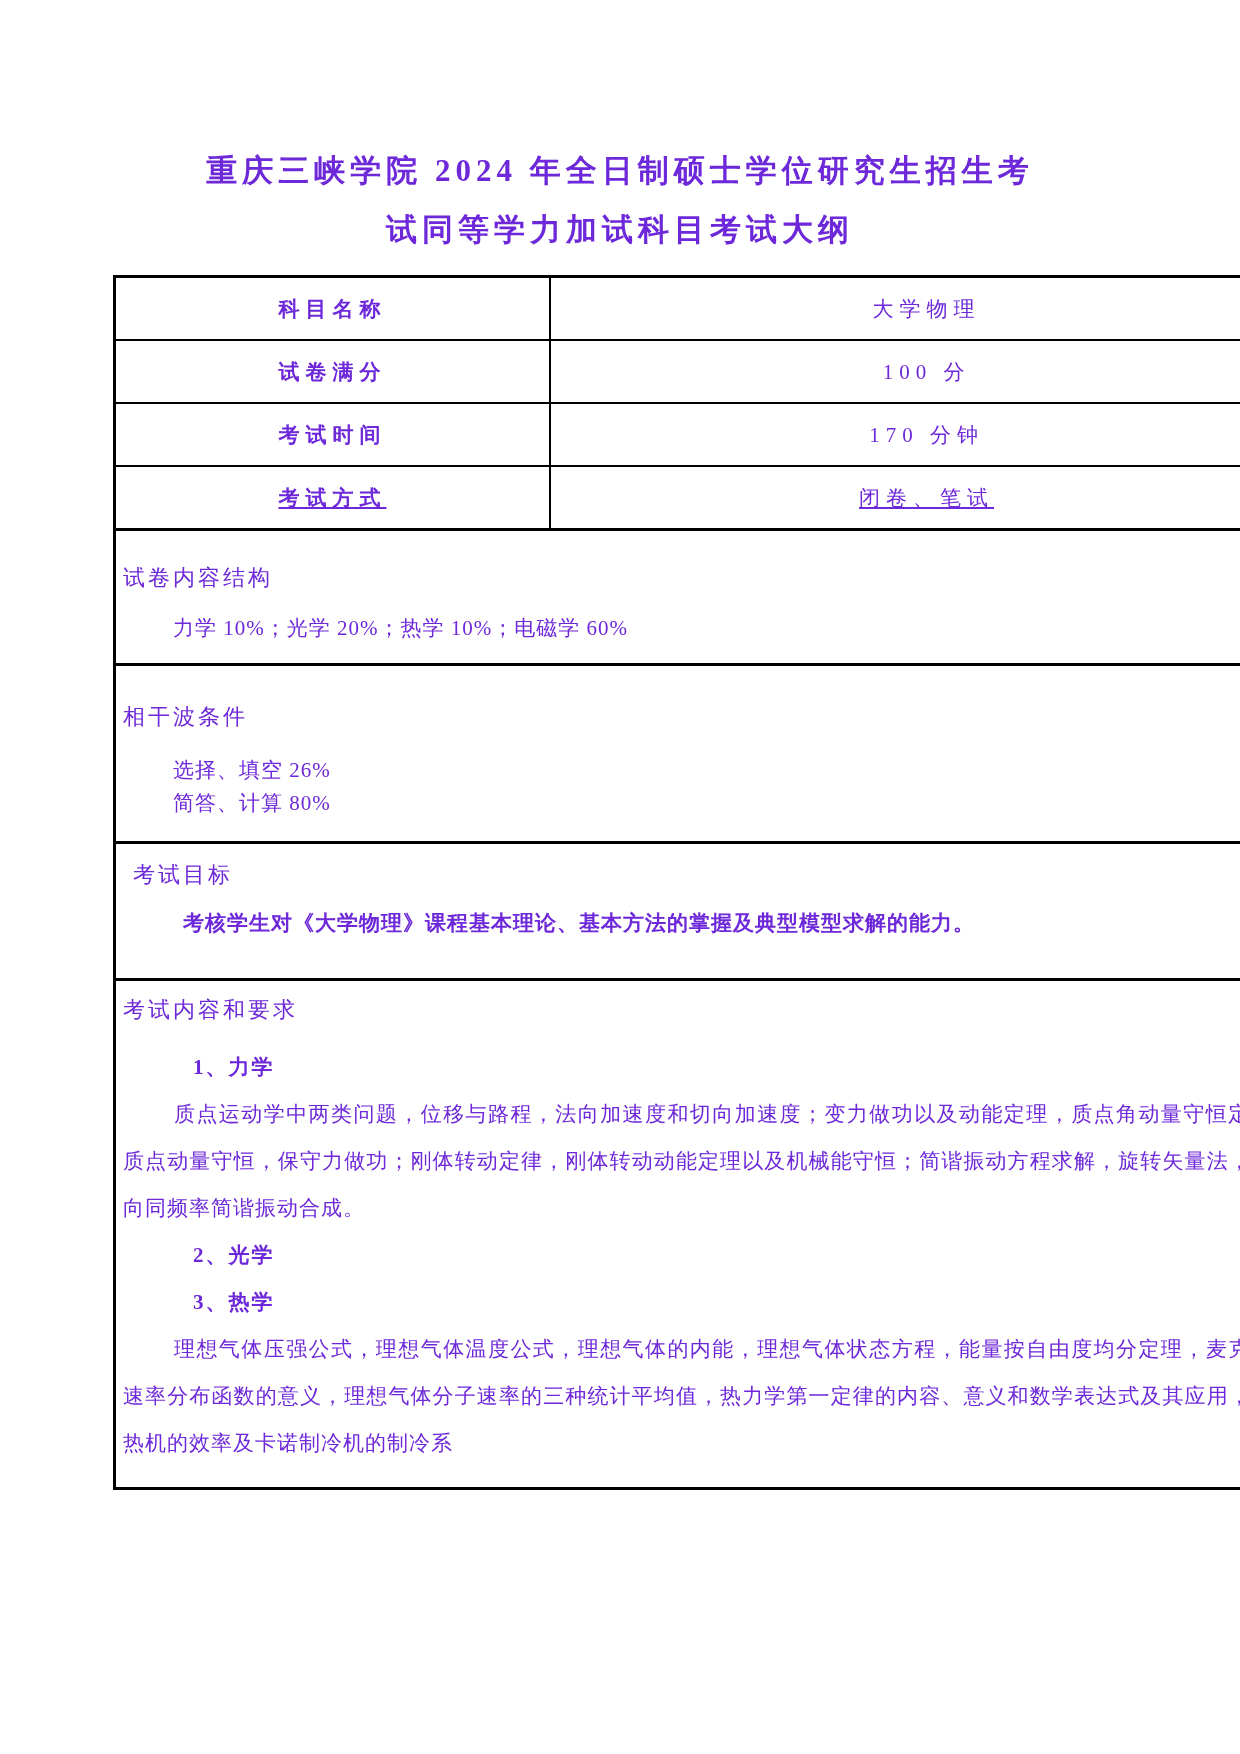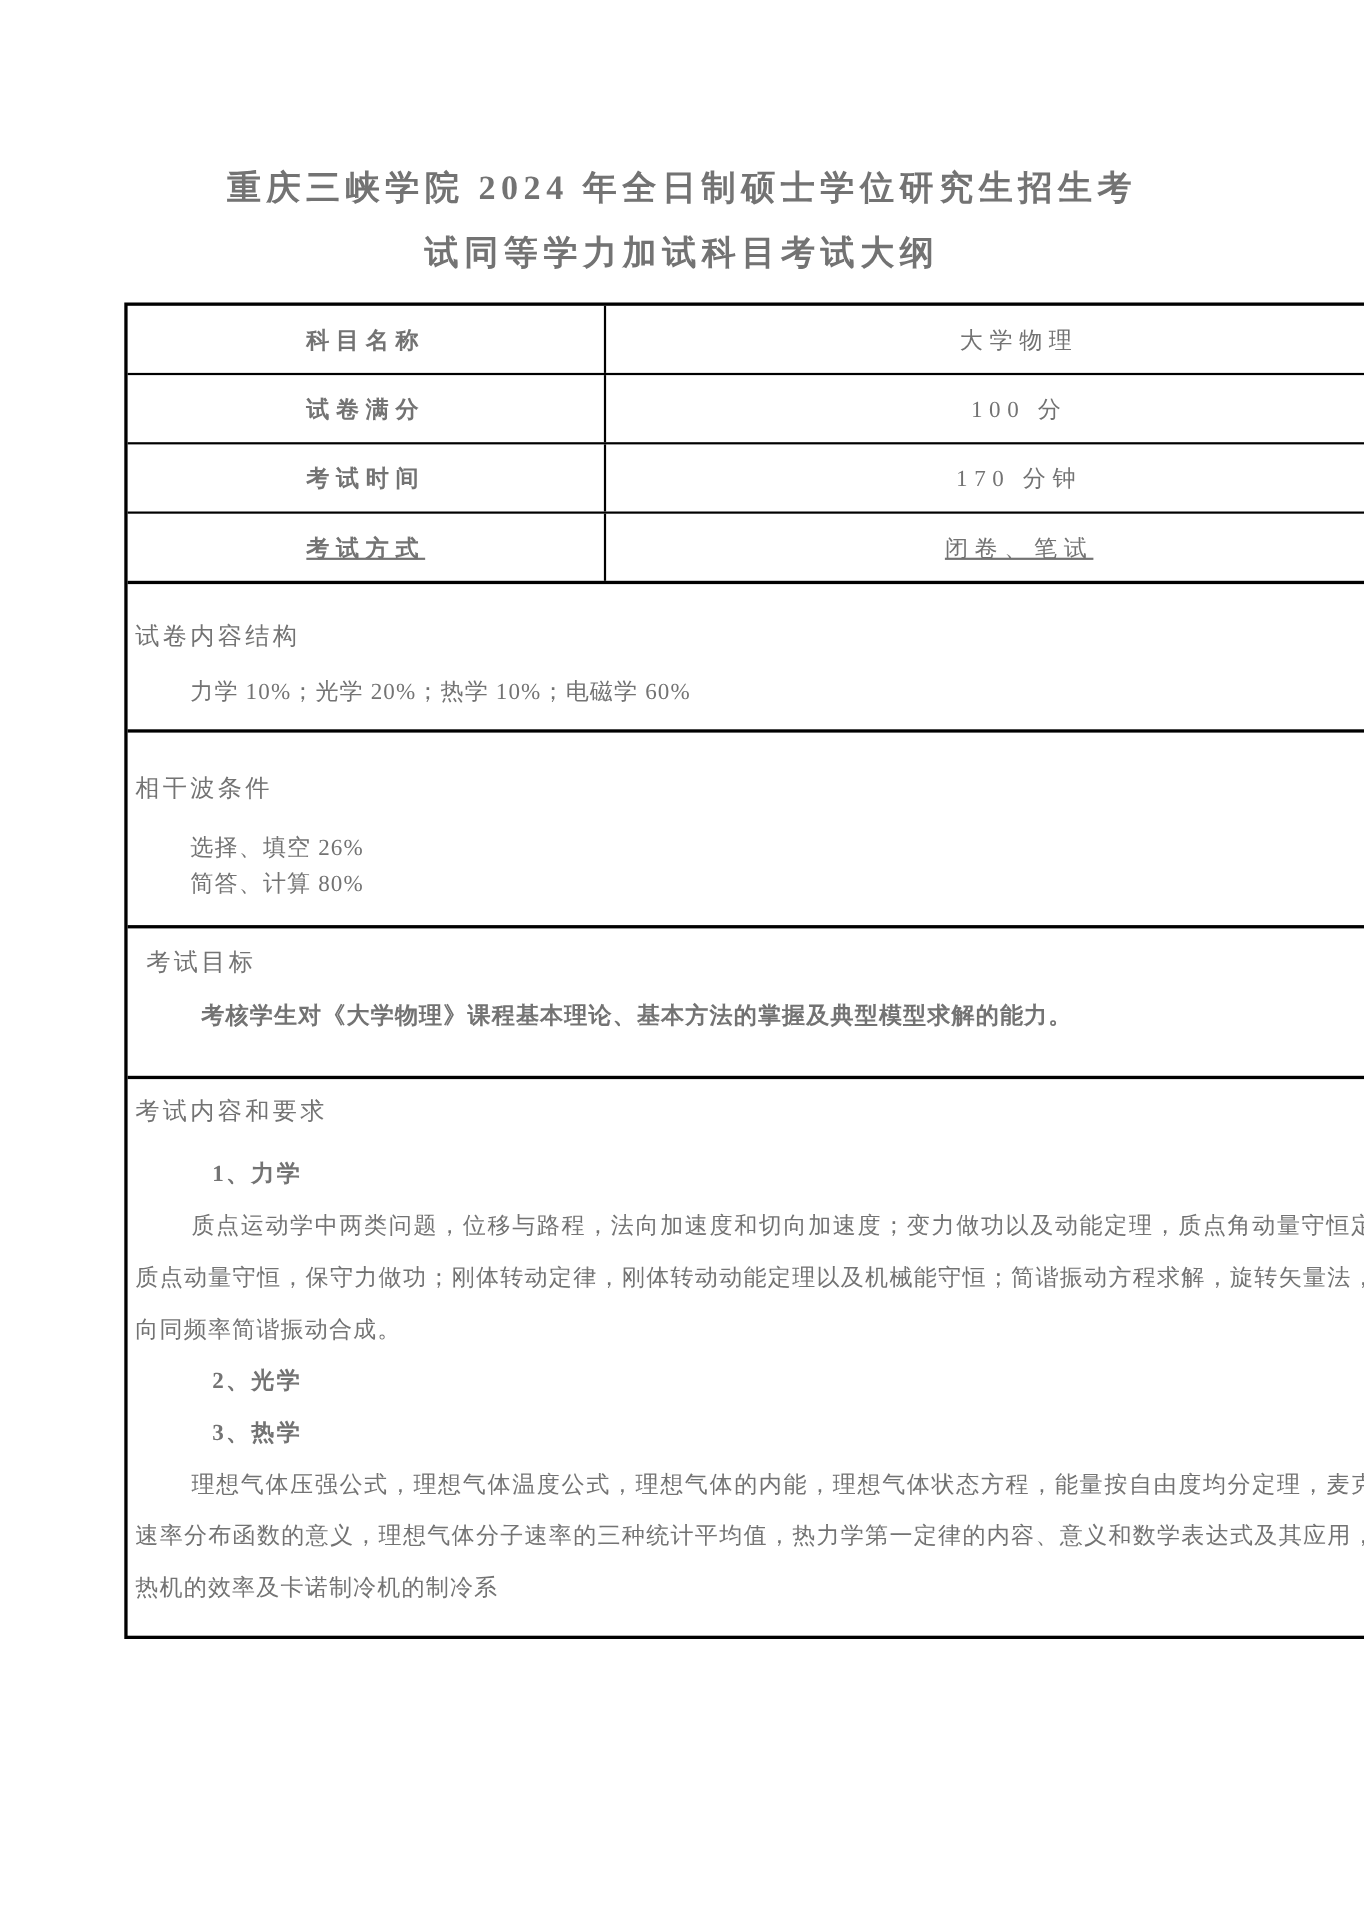--- a/index.html
+++ b/index.html
@@ -2,21 +2,21 @@
 <html><head>
 <meta charset="utf-8">
 <style>
   * { margin:0; padding:0; box-sizing:border-box; }
   html, body { background:#ffffff; }
   .page {
     position:relative;
     width:1240px; height:1754px;
     margin:0 auto;
     background:#ffffff;
-    color:#737373;
+    color:#6d28d9;
     font-family:"Liberation Serif","DejaVu Serif",serif;
     overflow:hidden;
   }
   .title-block {
     padding-top:141px;
     text-align:center;
     font-size:31px;
     font-weight:bold;
     line-height:59px;
     letter-spacing:5px;

